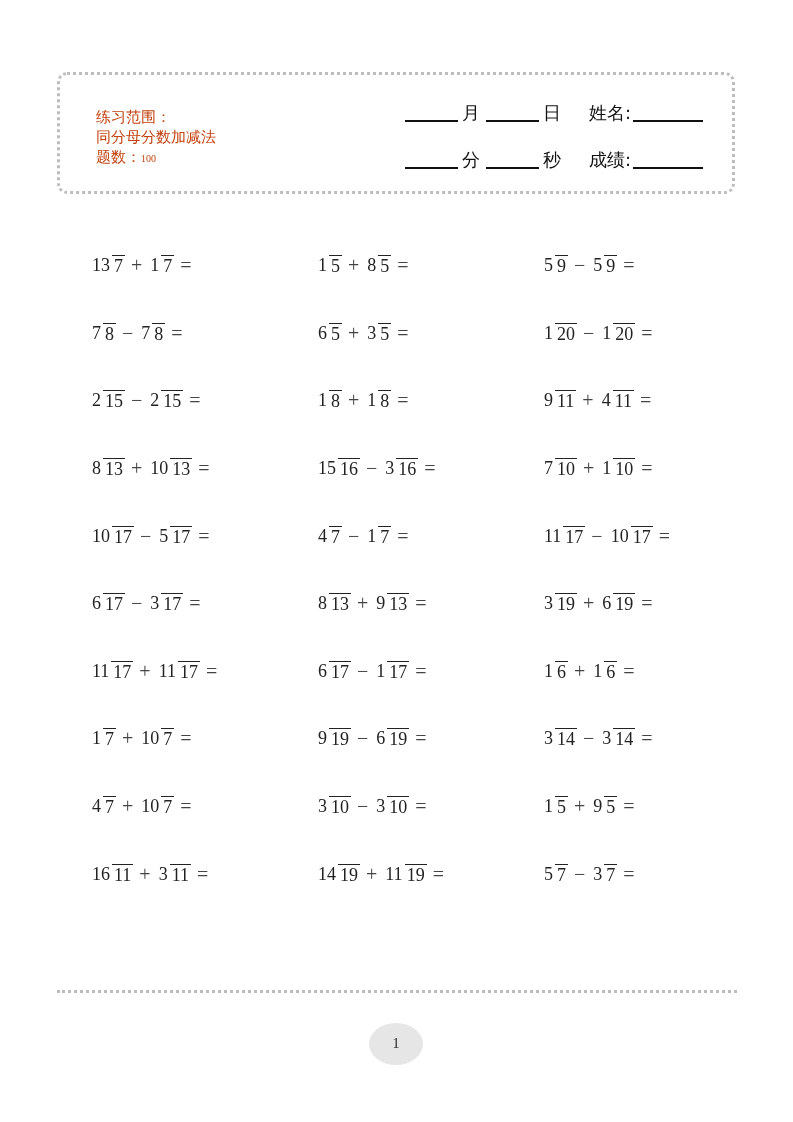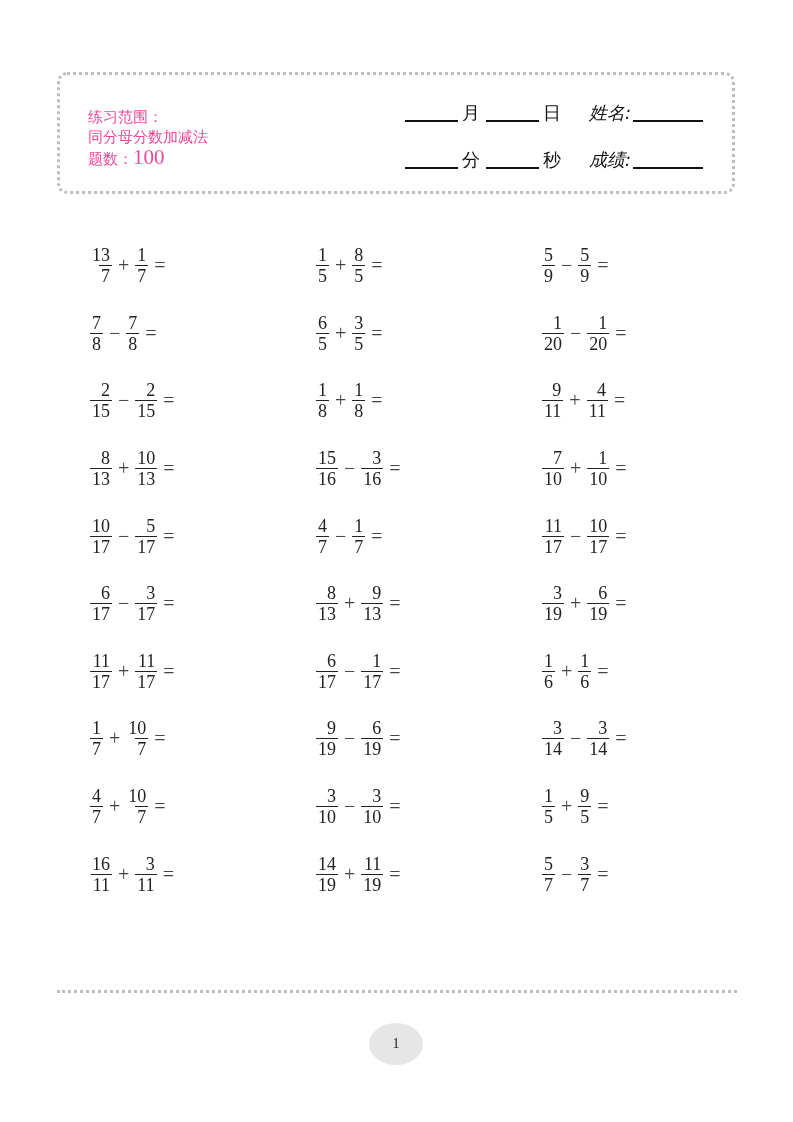--- a/index.html
+++ b/index.html
@@ -1,35 +1,35 @@
 <!DOCTYPE html>
 <html><head>
   <meta charset="utf-8">
   <style>
     html, body { margin: 0; padding: 0; background: #ffffff; }
     body { width: 793px; height: 1122px; position: relative; overflow: hidden; color: #111; }
     .header-box {
       position: absolute; left: 57px; top: 72px; width: 678px; height: 122px;
       border: 3px dotted #bdbdbd; border-radius: 10px; box-sizing: border-box;
     }
-    .info { position: absolute; left: 28px; top: 32px; font-family: "DejaVu Sans", sans-serif; font-size: 15px; line-height: 20px; color: #ec4899; }
+    .info { position: absolute; left: 36px; top: 32px; font-family: "DejaVu Sans", sans-serif; font-size: 15px; line-height: 20px; color: #c2410c; }
     .info .count { font-family: "DejaVu Sans", sans-serif; }
-    .info .count-num { font-family: "Liberation Serif", serif; font-size: 21px; margin-top: 48px; }
+    .info .count-num { font-family: "Liberation Serif", serif; font-size: 10px; margin-top: 48px; }
     .fields { position: absolute; left: 345px; top: 24px; font-family: "DejaVu Sans", sans-serif; font-size: 18px; color: #111; }
     .field-row { display: flex; align-items: flex-end; height: 26px; margin-bottom: 21px; }
     .blank { display: inline-block; height: 0; border-bottom: 2px solid #111; margin-bottom: 3px; }
     .blank.short { width: 53px; }
     .blank.long { width: 70px; }
     .unit { margin: 0 6px 0 4px; }
-    .label { margin-left: 22px; margin-right: 2px; font-style: italic; }
+    .label { margin-left: 22px; margin-right: 2px; }
 
     .problems { position: absolute; left: 88px; top: 232px; width: 680px; }
     .row { display: flex; height: 67.6px; }
     .cell { width: 226px; display: flex; align-items: center; font-family: "Liberation Serif", "DejaVu Serif", serif; font-size: 18px; color: #222; }
-    .frac { display: inline-flex; flex-direction: column; align-items: flex-end; margin: 0 2px; }
+    .frac { display: inline-flex; flex-direction: row; align-items: flex-start; margin: 0 2px; }
     .frac .num { padding: 0 2px; line-height: 20px; }
     .frac .den { padding: 0 2px; line-height: 20px; border-top: 1px solid #222; }
     .op { margin: 0 4px; font-size: 20px; color: #444; }
     .eq { margin-left: 4px; font-size: 20px; color: #444; }
 
     .footer-line { position: absolute; left: 57px; top: 990px; width: 680px; border-top: 3px dotted #bdbdbd; }
     .page-badge {
       position: absolute; left: 369px; top: 1023px; width: 54px; height: 42px;
       background: #e6e6e6; border-radius: 50%; display: flex; align-items: center; justify-content: center;
       font-family: "Liberation Serif", serif; font-size: 14px; color: #222;

